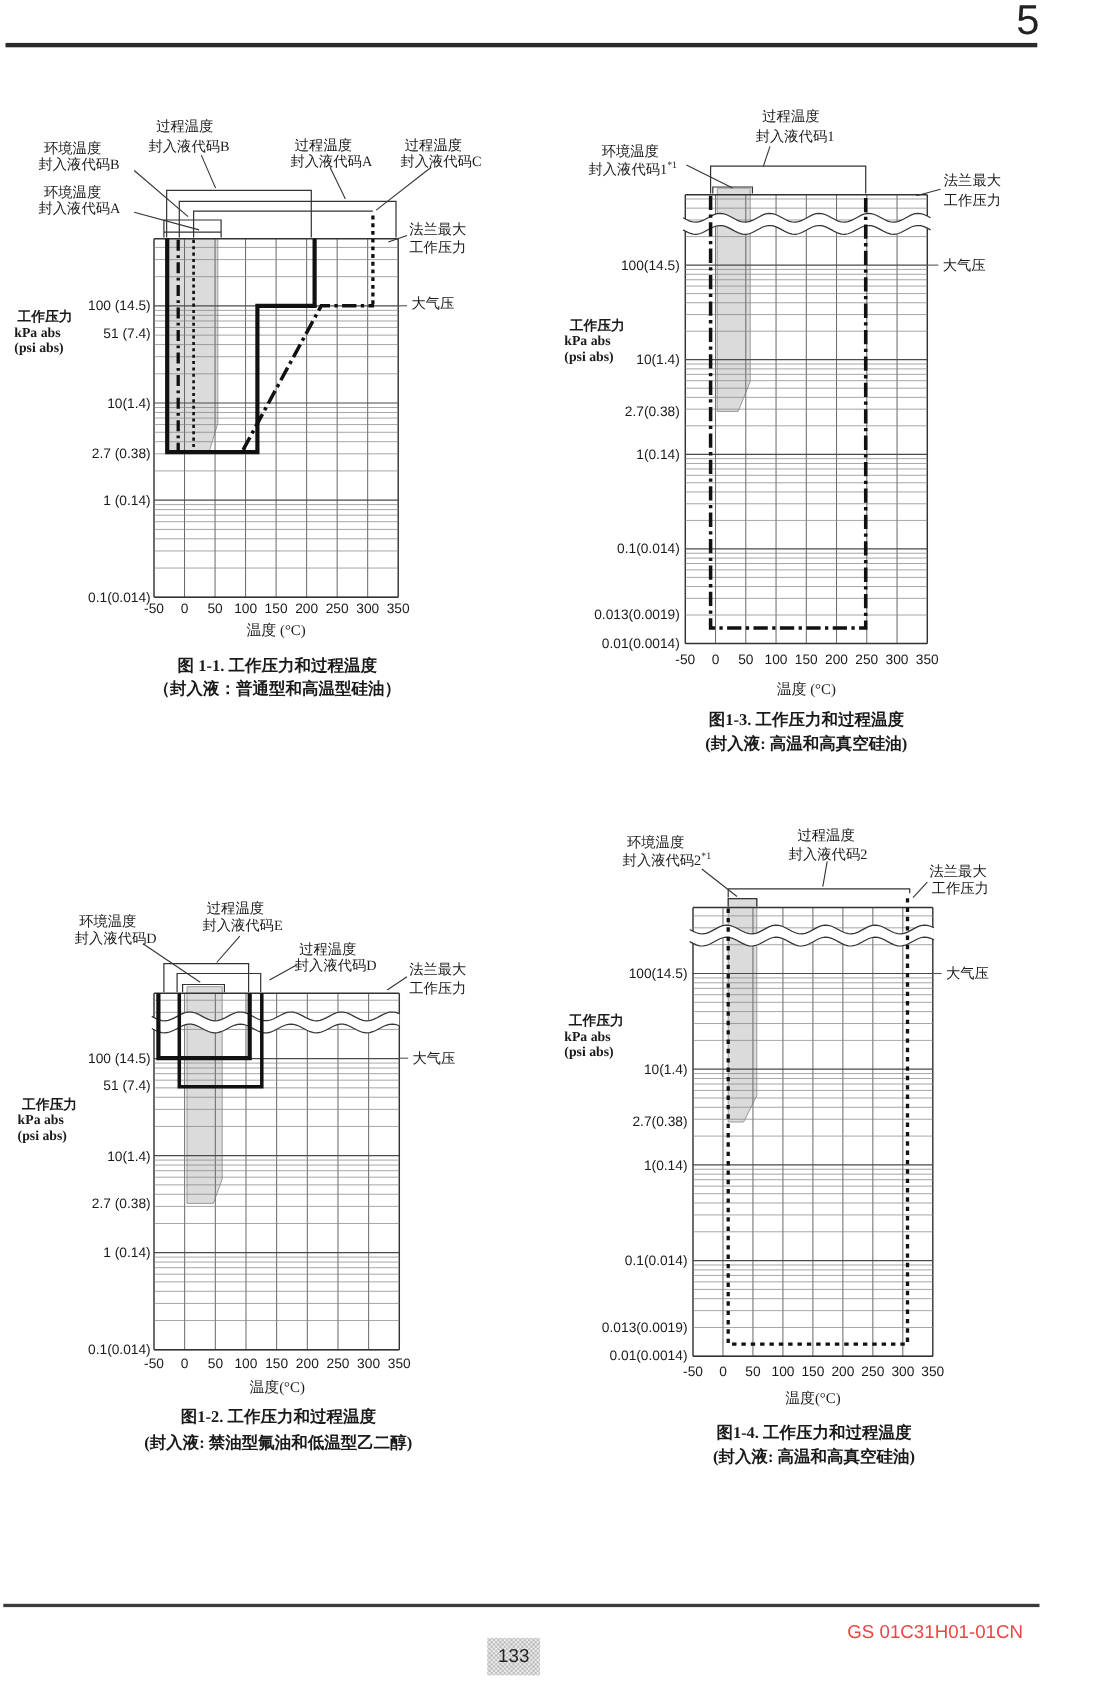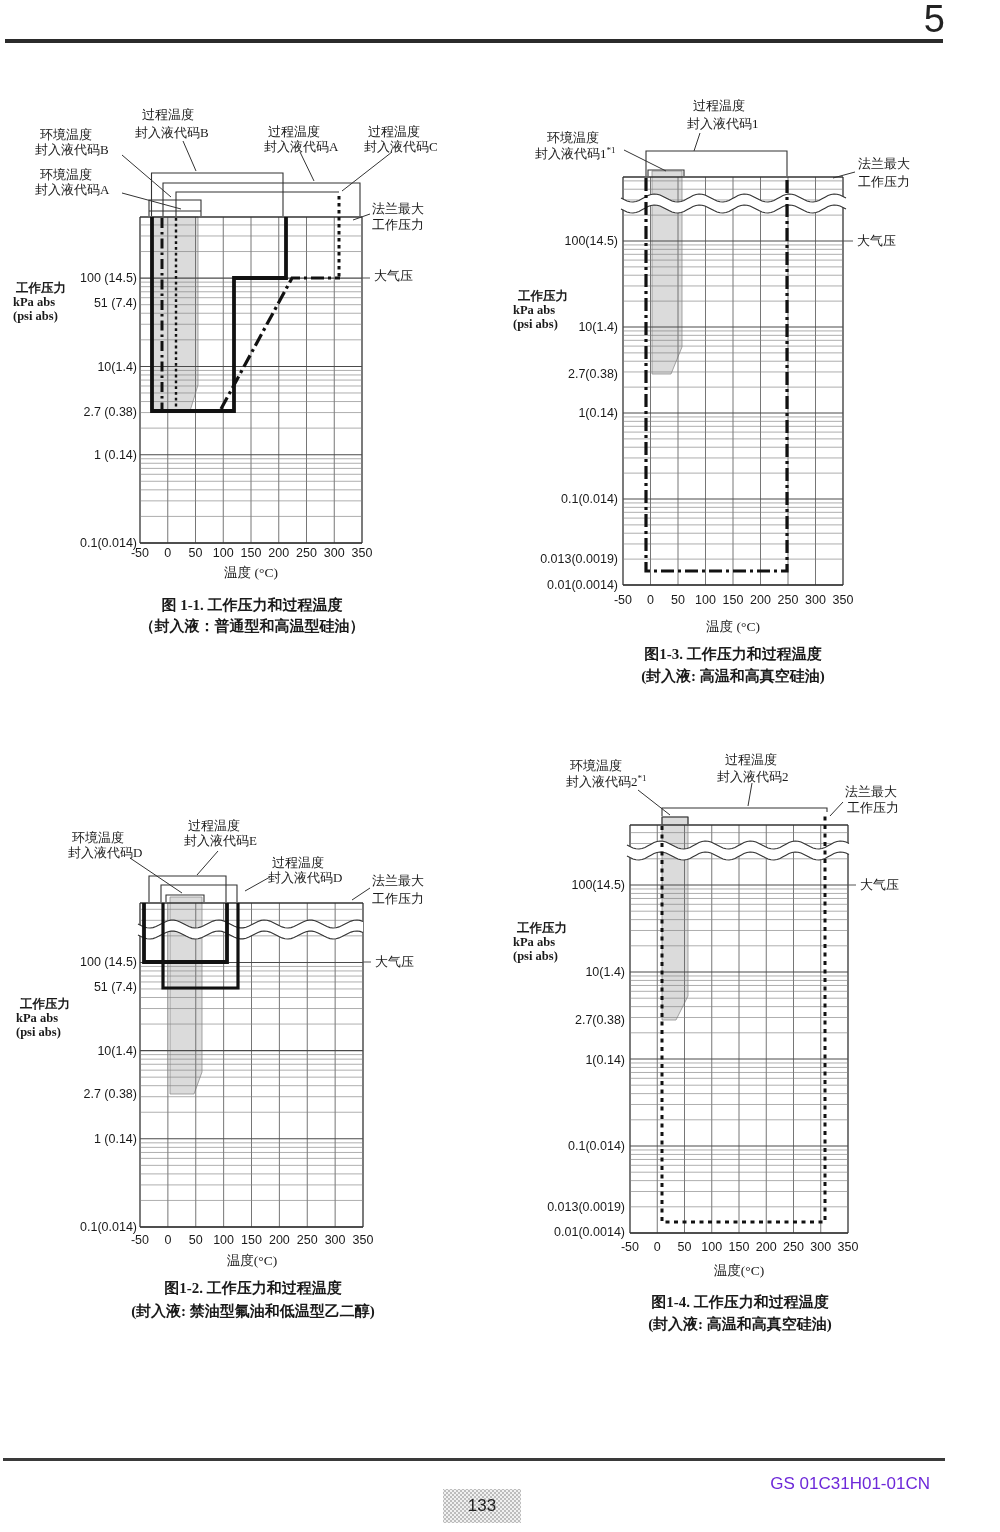--- a/index.html
+++ b/index.html
@@ -2,22 +2,22 @@
 <html><head>
 <meta charset="utf-8">
 <style>
   html,body{margin:0;padding:0;background:#fff;}
   .page{position:relative;width:1000px;height:1532px;background:#ffffff;overflow:hidden;
         font-family:"Liberation Serif",serif;color:#1a1a1a;}
   .page svg{position:absolute;left:0;top:0;}
   .hdr-num{position:absolute;top:-2px;right:55px;font:38px "Liberation Sans",sans-serif;color:#222;}
   .rule-top{position:absolute;left:5px;top:39px;width:938px;height:4px;background:#2b2b2b;}
   .rule-bottom{position:absolute;left:3px;top:1458px;width:942px;height:3px;background:#3a3a3a;}
-  .doc-code{position:absolute;top:1474px;right:70px;font:17px "Liberation Sans",sans-serif;color:#6d28d9;}
-  .footer-page{position:absolute;left:443px;top:1489px;width:78px;height:34px;display:flex;align-items:center;justify-content:center;
+  .doc-code{position:absolute;top:1474px;right:70px;font:17px "Liberation Sans",sans-serif;color:#ef4444;}
+  .footer-page{position:absolute;left:443px;top:1489px;width:48px;height:34px;display:flex;align-items:center;justify-content:center;
         font:17px "Liberation Sans",sans-serif;color:#222;background-color:#f1f1f1;
         background-image:radial-gradient(#bdbdbd 1px, transparent 1.3px),radial-gradient(#bdbdbd 1px, transparent 1.3px);
         background-size:4px 4px;background-position:0 0,2px 2px;}
   
   .gray{fill:#dbdbdb;stroke:#8f8f8f;stroke-width:0.8;}
   .gvert{stroke:#666;stroke-width:0.9;}
   .gmin{stroke:#828282;stroke-width:0.65;}
   .gmaj{stroke:#4a4a4a;stroke-width:1.05;}
   .gborder{stroke:#333;stroke-width:1.3;}
   .box{fill:none;stroke:#333;stroke-width:1.1;}

